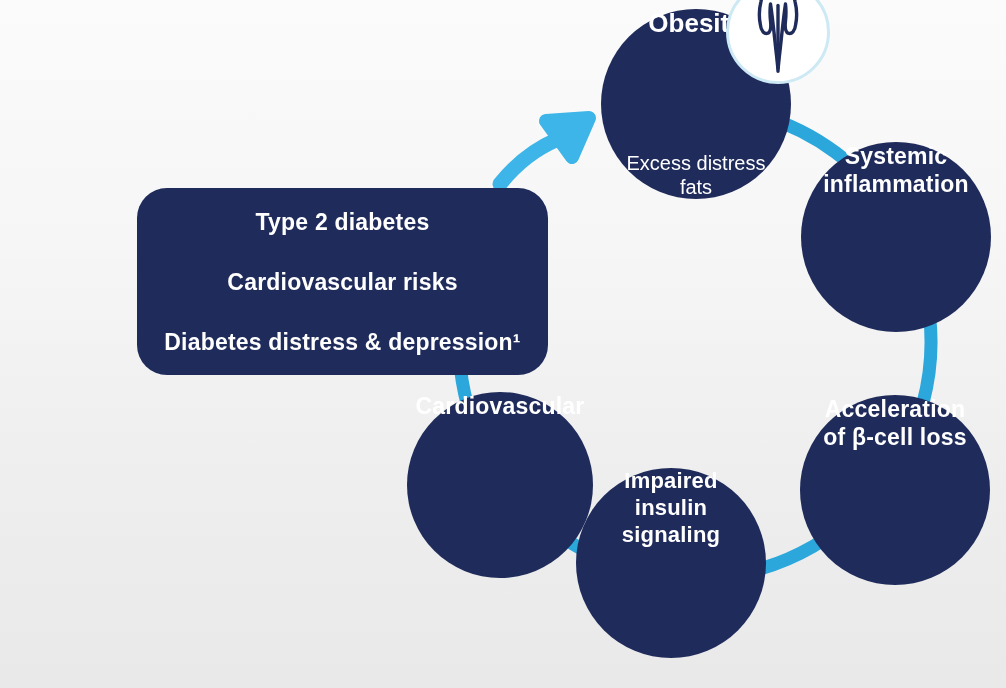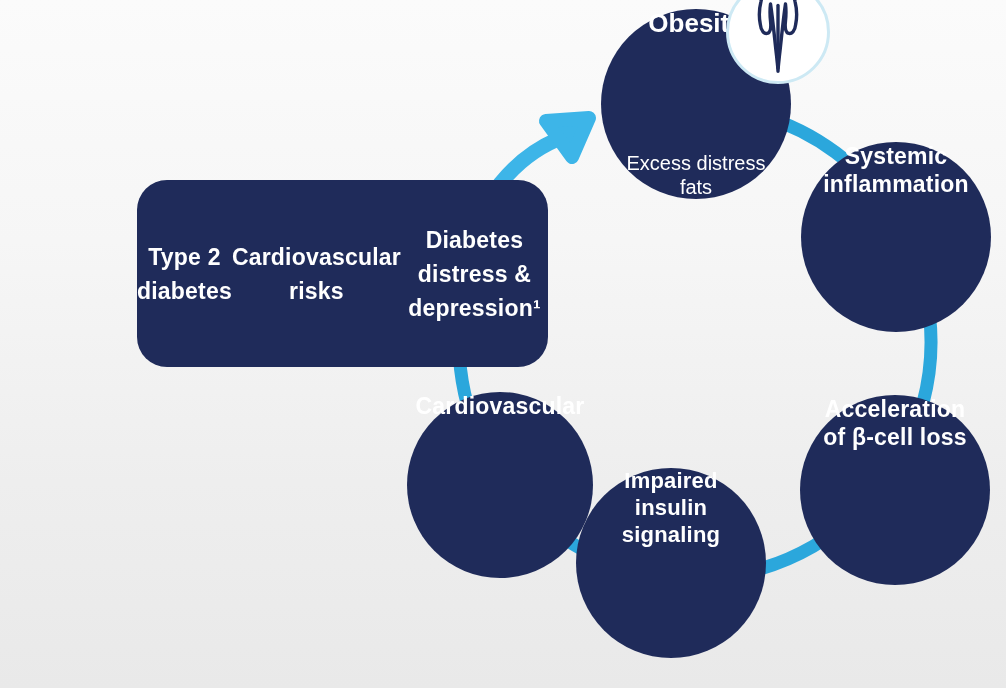--- a/index.html
+++ b/index.html
@@ -54,29 +54,31 @@
     white-space: pre-line;
   }
   .node-obesity        { left: 601px; top:   9px; width: 190px; height: 190px; }
   .node-systemic       { left: 801px; top: 142px; width: 190px; height: 190px; }
   .node-betacell       { left: 800px; top: 395px; width: 190px; height: 190px; }
   .node-impaired       { left: 576px; top: 468px; width: 190px; height: 190px; }
   .node-hyperglycemia  { left: 407px; top: 392px; width: 186px; height: 186px; }
 
   .outcomes-box {
     position: absolute;
-    left: 137px; top: 180px;
+    left: 137px; top: 188px;
     width: 411px; height: 187px;
     border-radius: 30px;
     background: #1f2b5a;
     color: #ffffff;
     display: flex;
+    flex-direction: column;
     align-items: center;
     justify-content: center;
     text-align: center;
+    gap: 26px;
   }
   .outcomes-box .line {
     font-weight: 700;
     font-size: 23px;
     line-height: 34px;
     letter-spacing: 0.2px;
   }
   .icon-badge {
     position: absolute;
     left: 726px; top: -20px;

